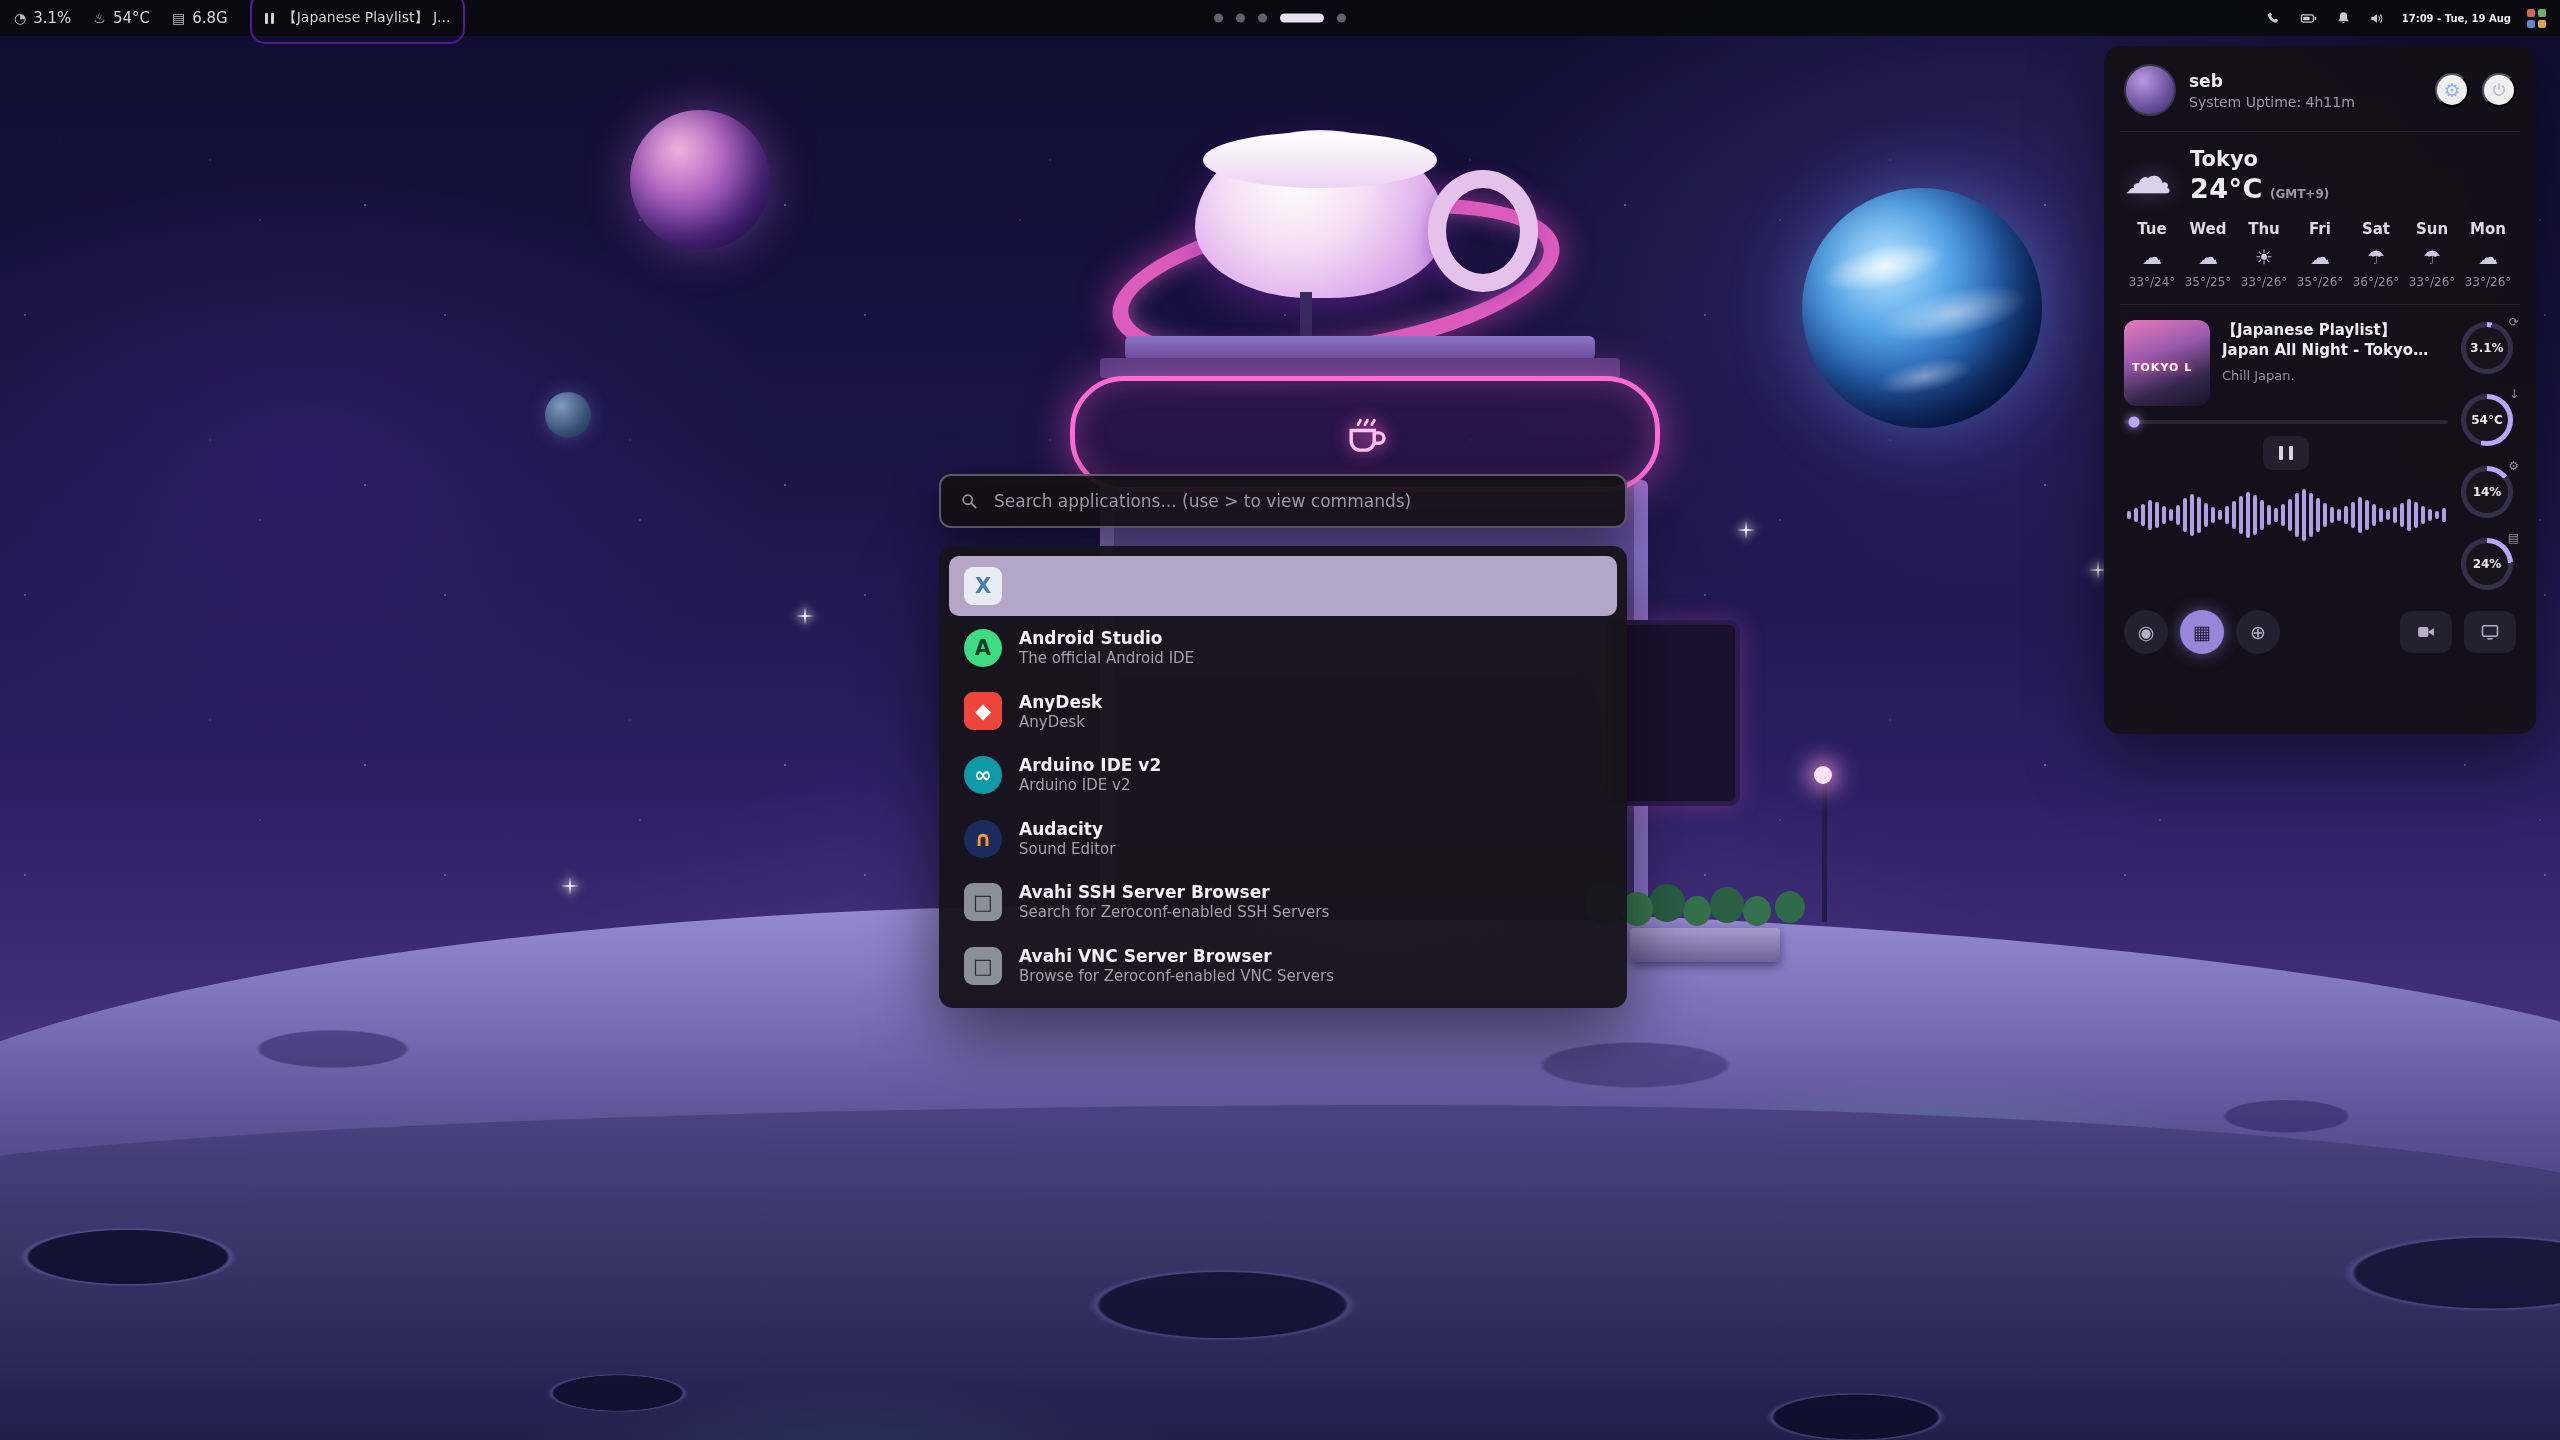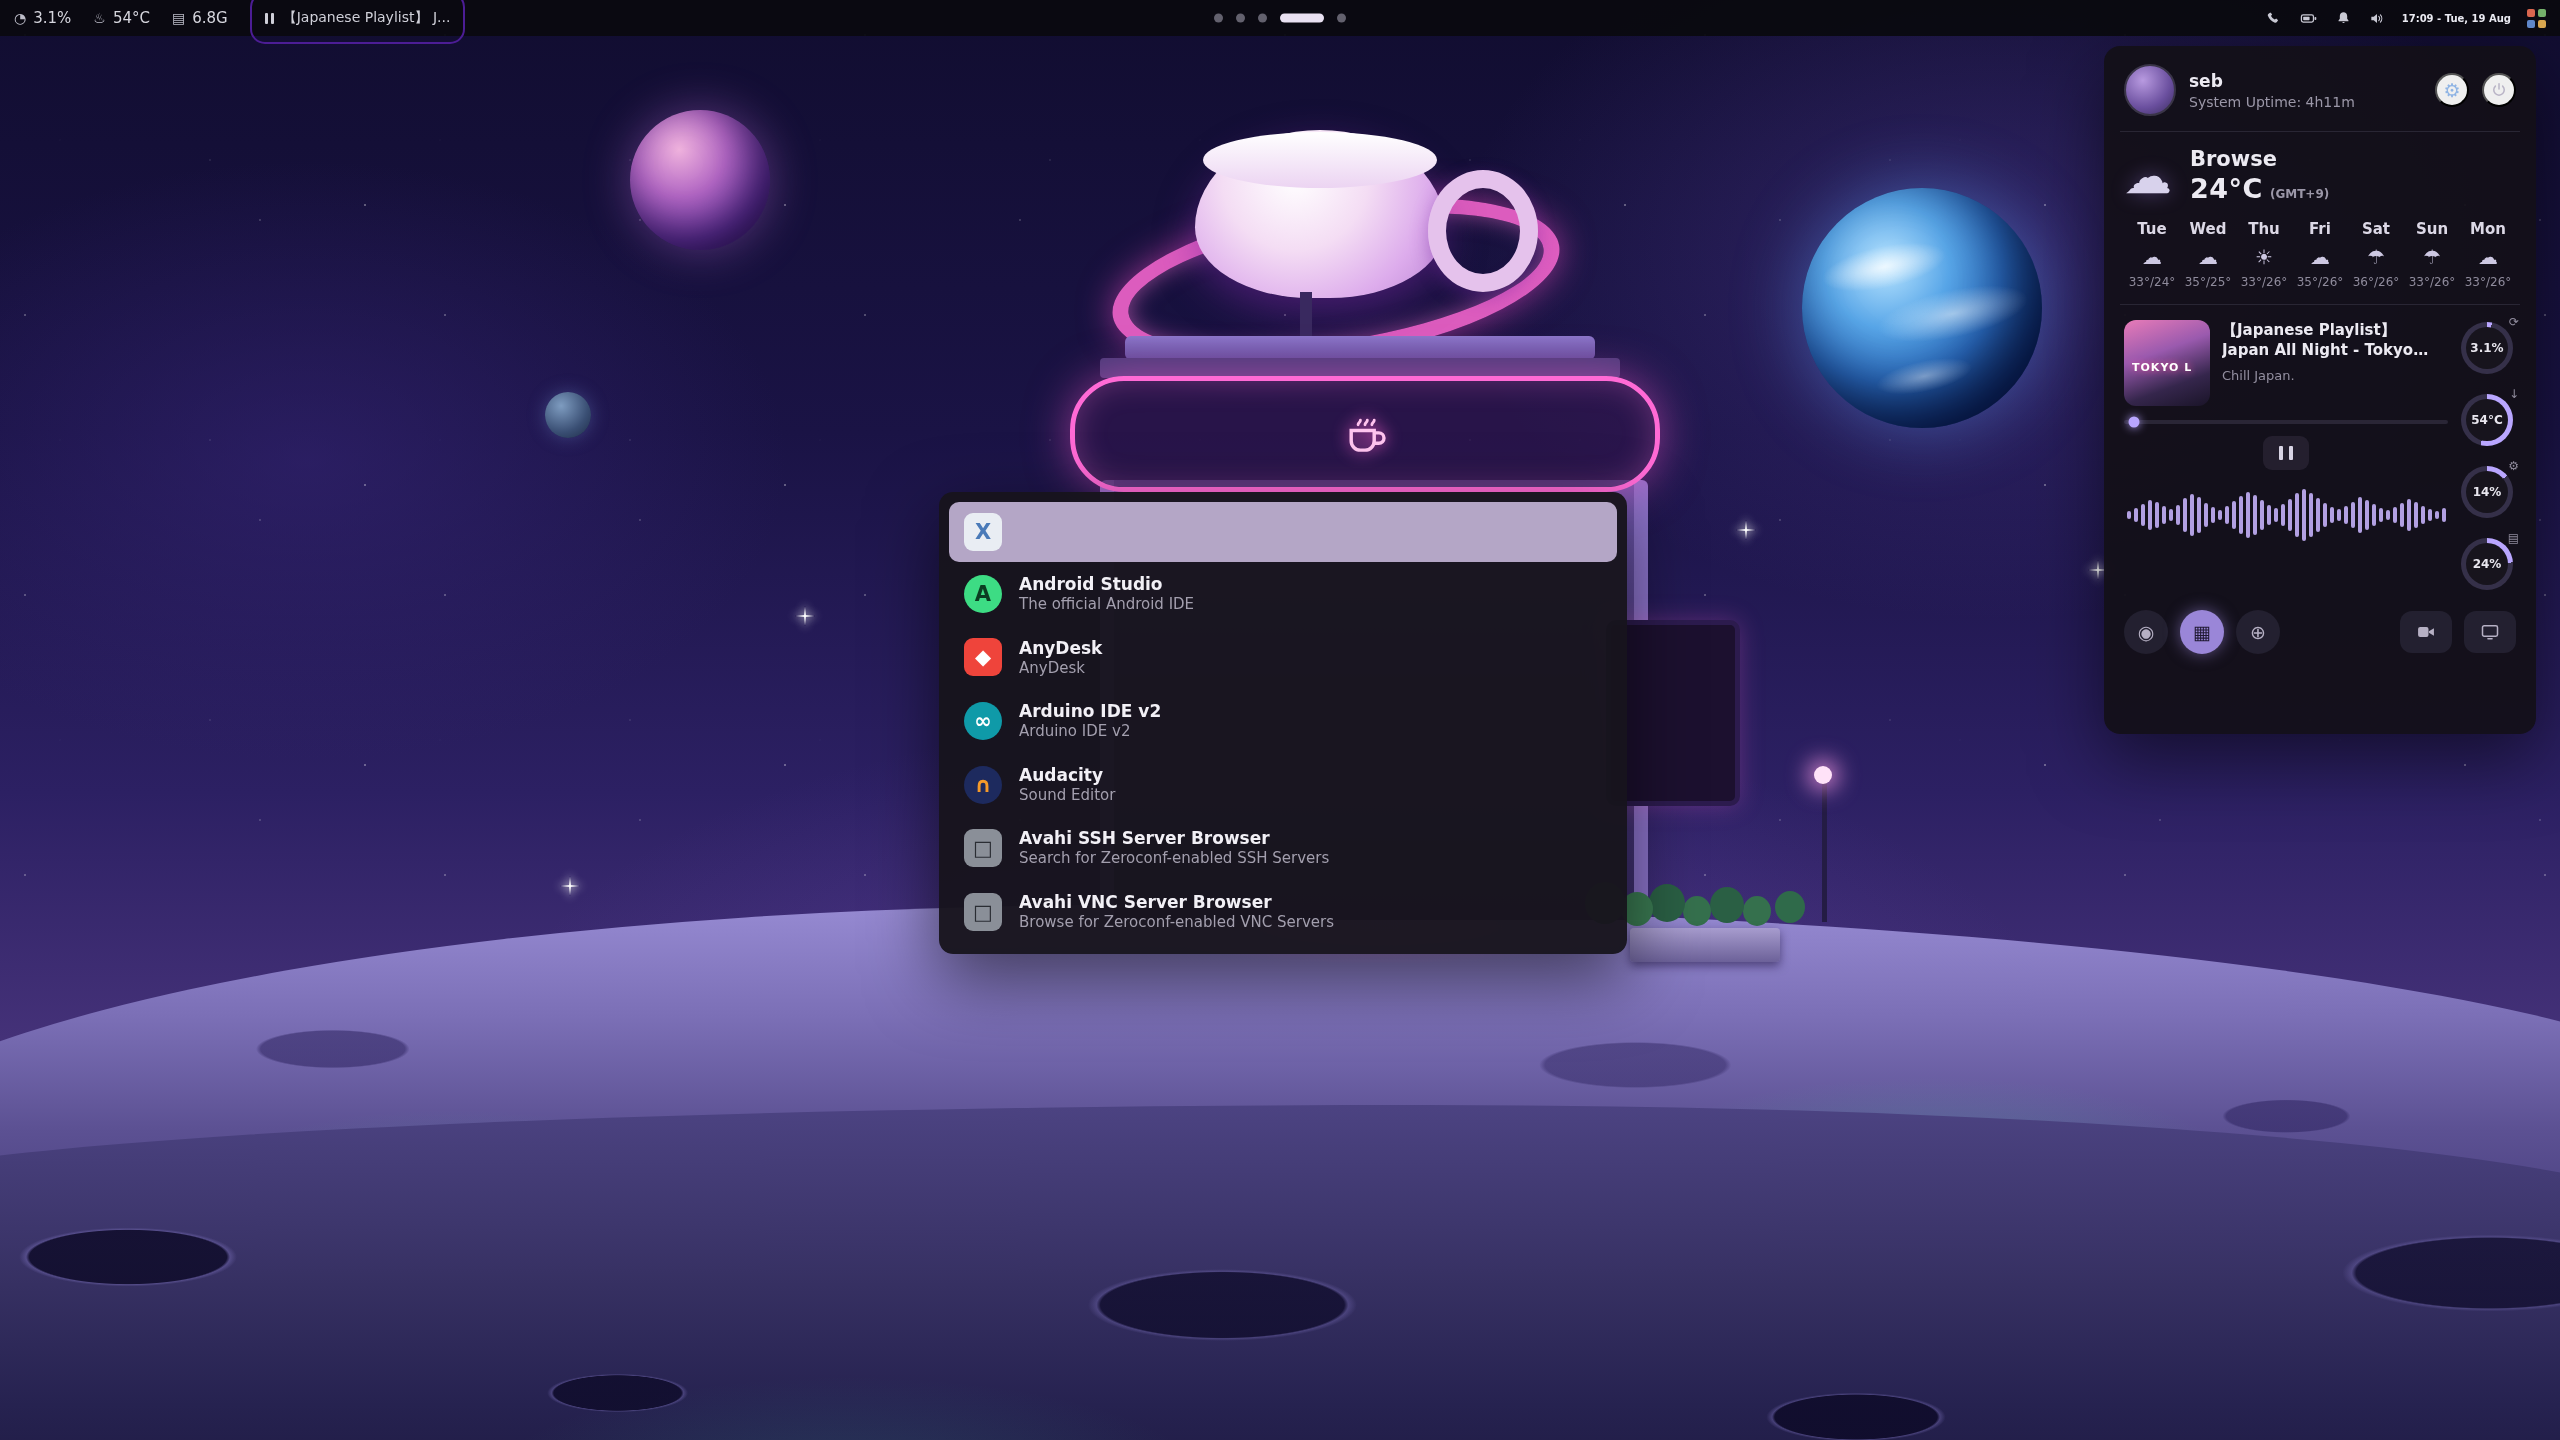--- a/index.html
+++ b/index.html
@@ -300,20 +300,27 @@
     <span class="grid2">
         <i></i>
         <i></i>
         <i></i>
         <i></i>
       </span>
   </div>
 </div>
 
 <div class="launcher">
+  <div class="search">
+    <svg width="20" height="20" viewBox="0 0 24 24">
+        <circle cx="10.5" cy="10.5" r="5.5" fill="none" stroke="currentColor" stroke-width="2"></circle>
+        <path d="M14.8 14.8L20 20" stroke="currentColor" stroke-width="2" stroke-linecap="round"></path>
+      </svg>
+    <input type="text" placeholder="Search applications... (use &gt; to view commands)" style="">
+  </div>
   <div class="applist">
     <div class="app-row selected">
         <div class="app-icon" style="background: rgb(233, 237, 243); color: rgb(74, 122, 184);">
           <span>X</span>
         </div>
       </div>
       <div class="app-row">
         <div class="app-icon round" style="background: rgb(61, 220, 132); color: rgb(11, 61, 34);">
           <span>A</span>
         </div>
@@ -385,21 +392,21 @@
           <path d="M7.2 6.8a7 7 0 1 0 9.6 0"></path>
         </svg>
     </button>
   </div>
 
   <div class="divider"></div>
 
   <div class="weather-head">
     <span class="big-cloud">☁</span>
     <div>
-      <div class="city">Browse</div>
+      <div class="city">Tokyo</div>
       <div class="temp-row">
         <span class="temp">24°C</span>
         <span class="tz">(GMT+9)</span>
       </div>
     </div>
   </div>
 
   <div class="forecast">
     <div>
         <div class="f-day">Tue</div>

